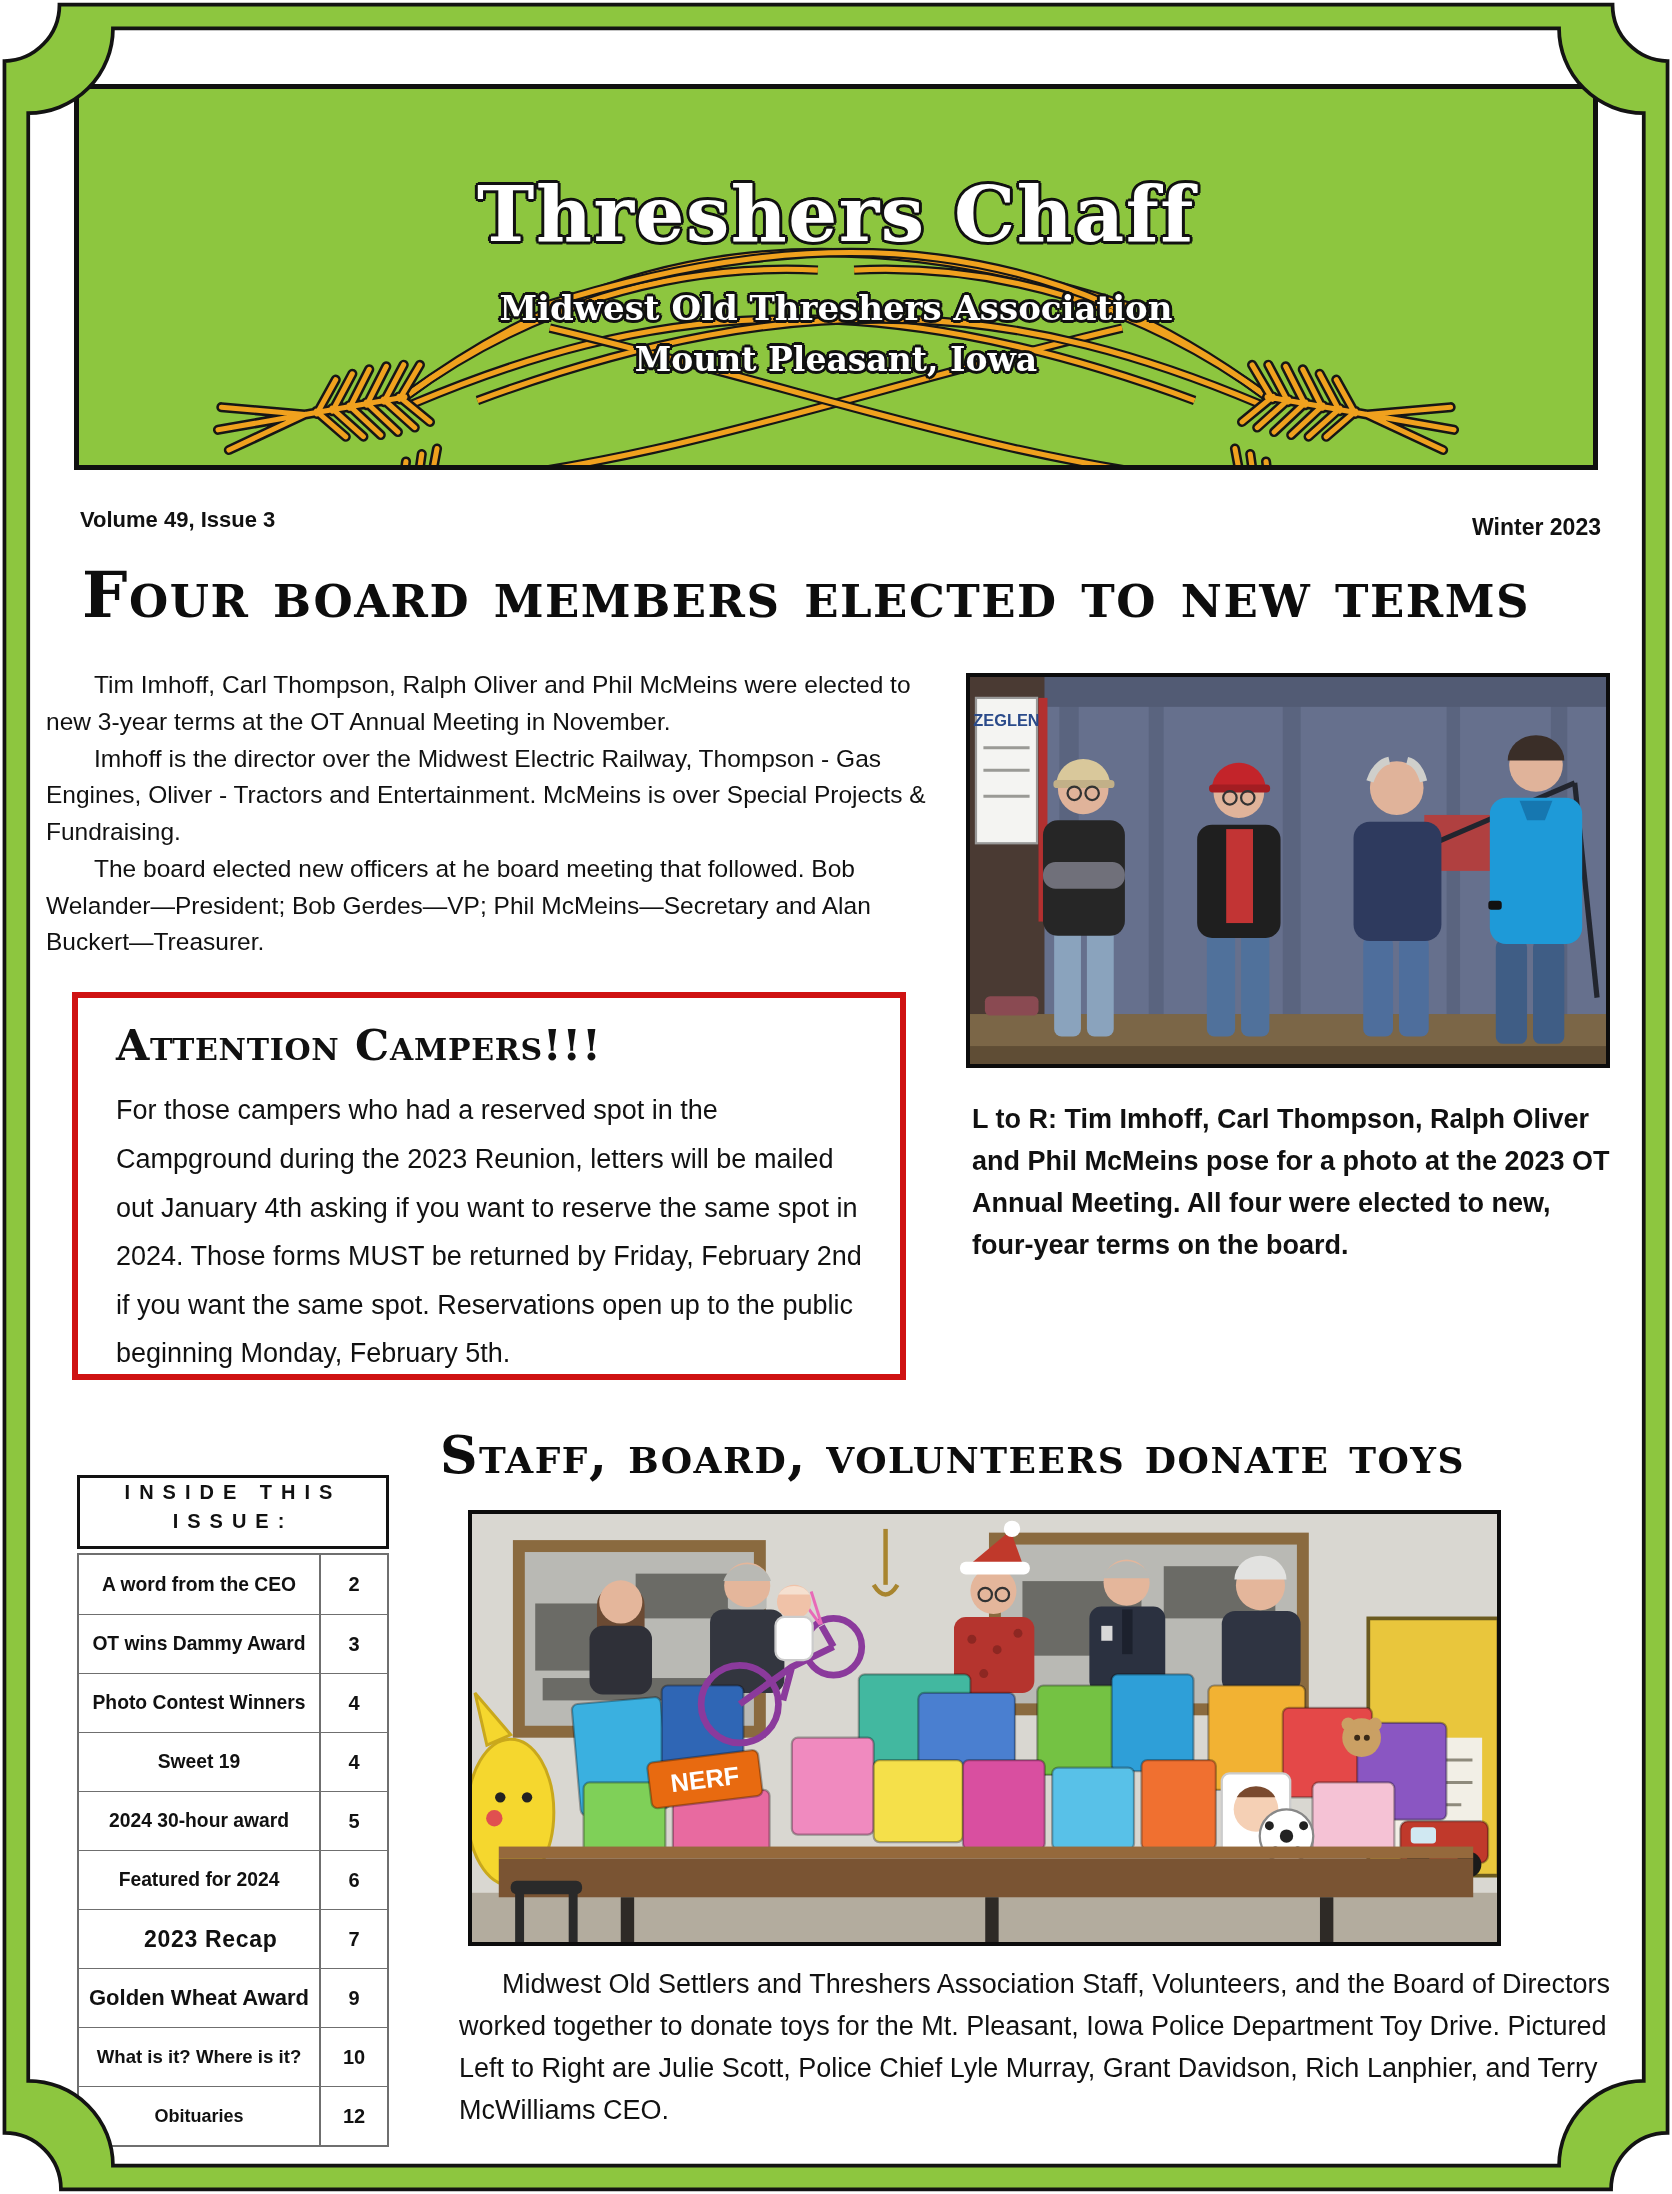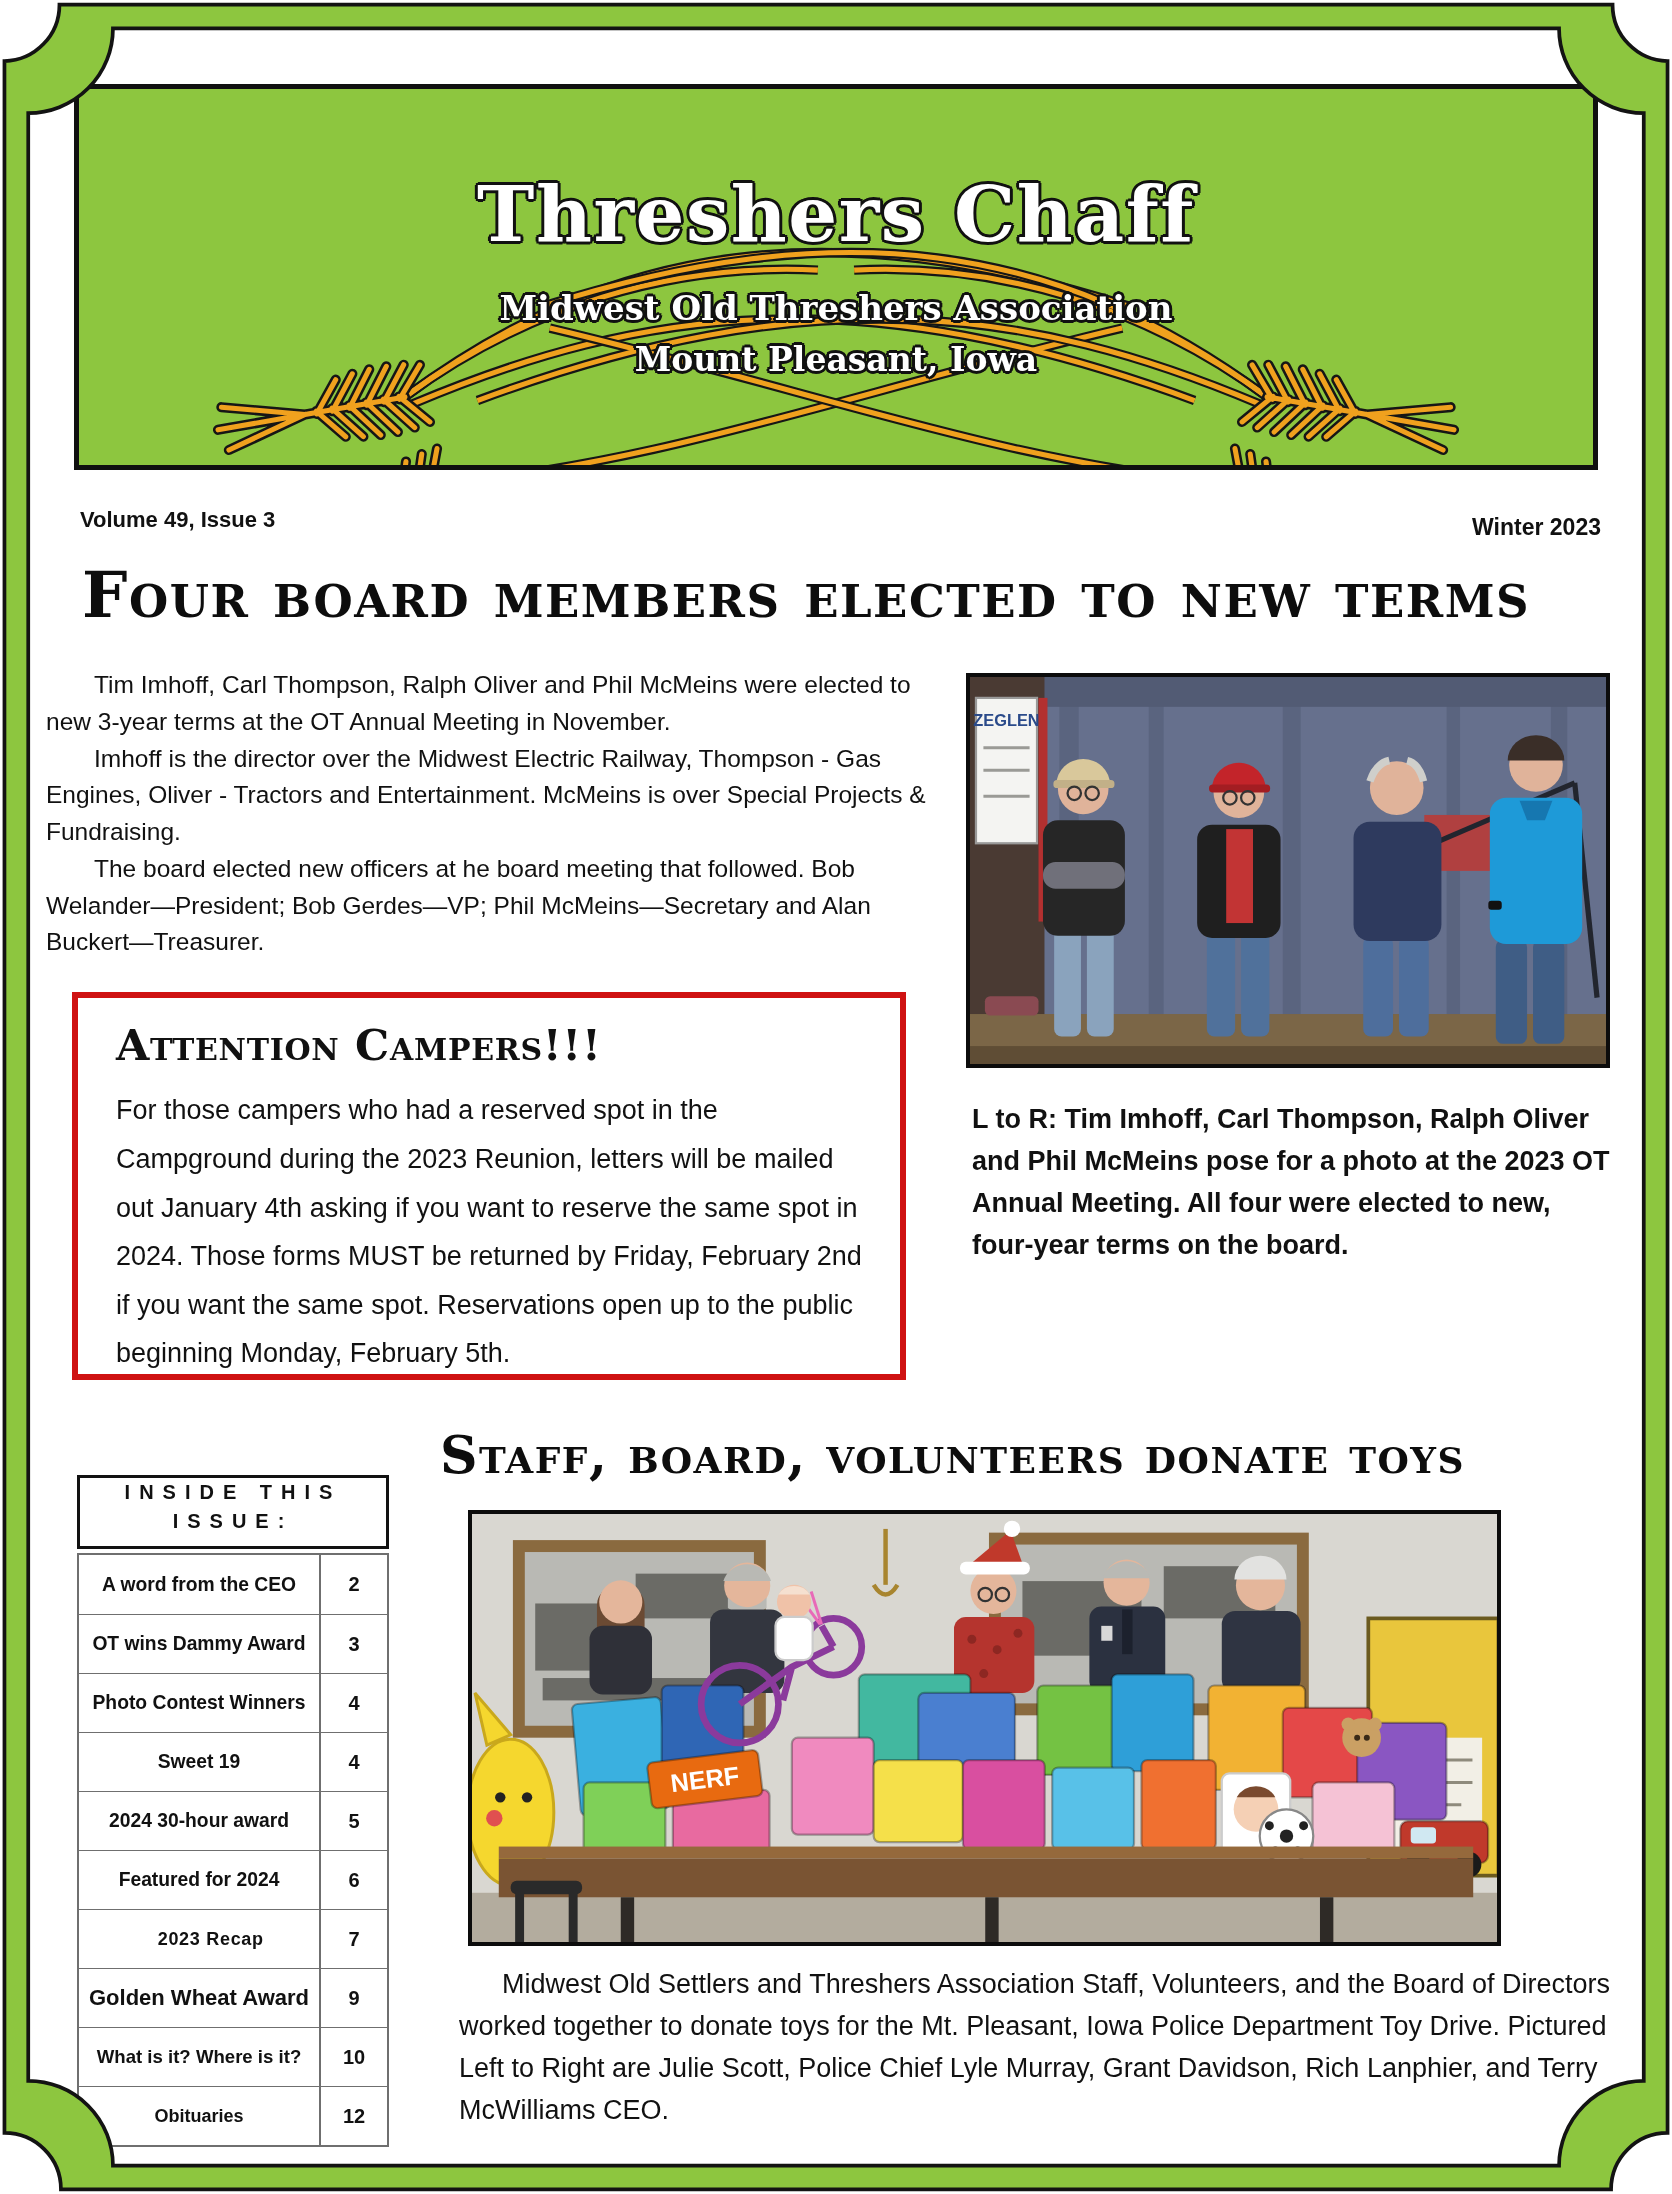--- a/index.html
+++ b/index.html
@@ -243,21 +243,21 @@
   </div>
   <div class="toc-row">
     <div class="toc-label">2024 30-hour award</div>
     <div class="toc-page">5</div>
   </div>
   <div class="toc-row">
     <div class="toc-label">Featured for 2024</div>
     <div class="toc-page">6</div>
   </div>
   <div class="toc-row">
-    <div class="toc-label" style="font-size:18px;letter-spacing:0.7px;padding-left:28px;">2023 Recap</div>
+    <div class="toc-label" style="font-size:23px;letter-spacing:0.7px;padding-left:28px;">2023 Recap</div>
     <div class="toc-page">7</div>
   </div>
   <div class="toc-row">
     <div class="toc-label" style="font-size:22px;">Golden Wheat Award</div>
     <div class="toc-page">9</div>
   </div>
   <div class="toc-row">
     <div class="toc-label" style="font-size:18.6px;">What is it? Where is it?</div>
     <div class="toc-page">10</div>
   </div>

